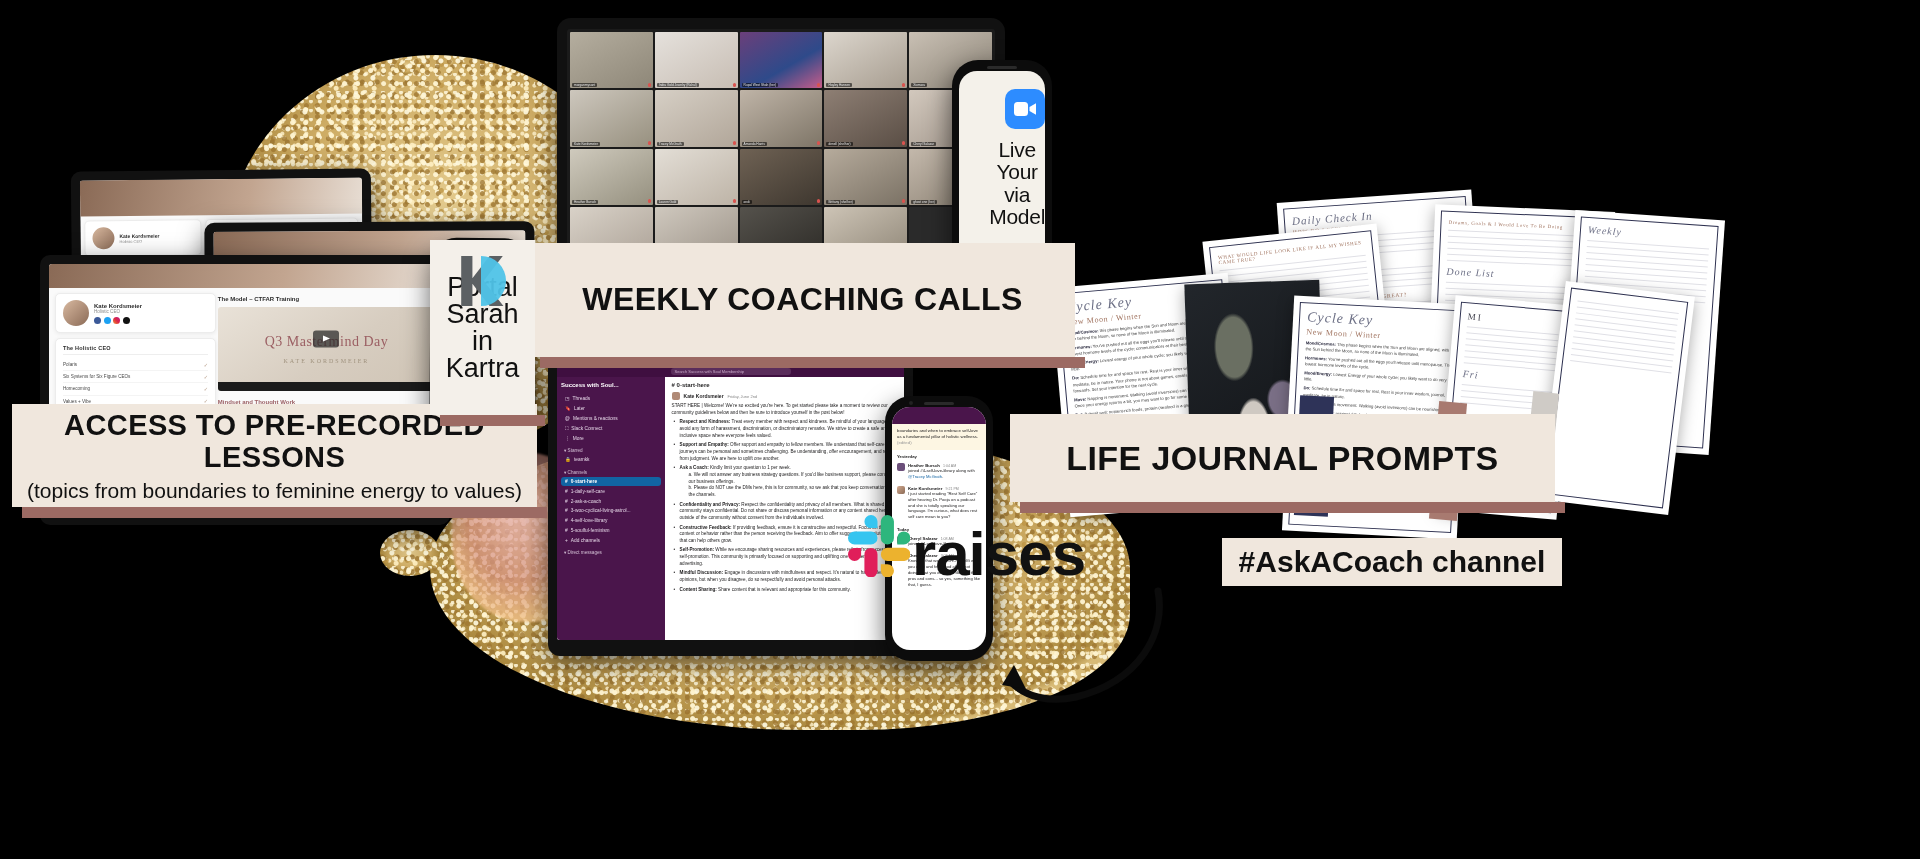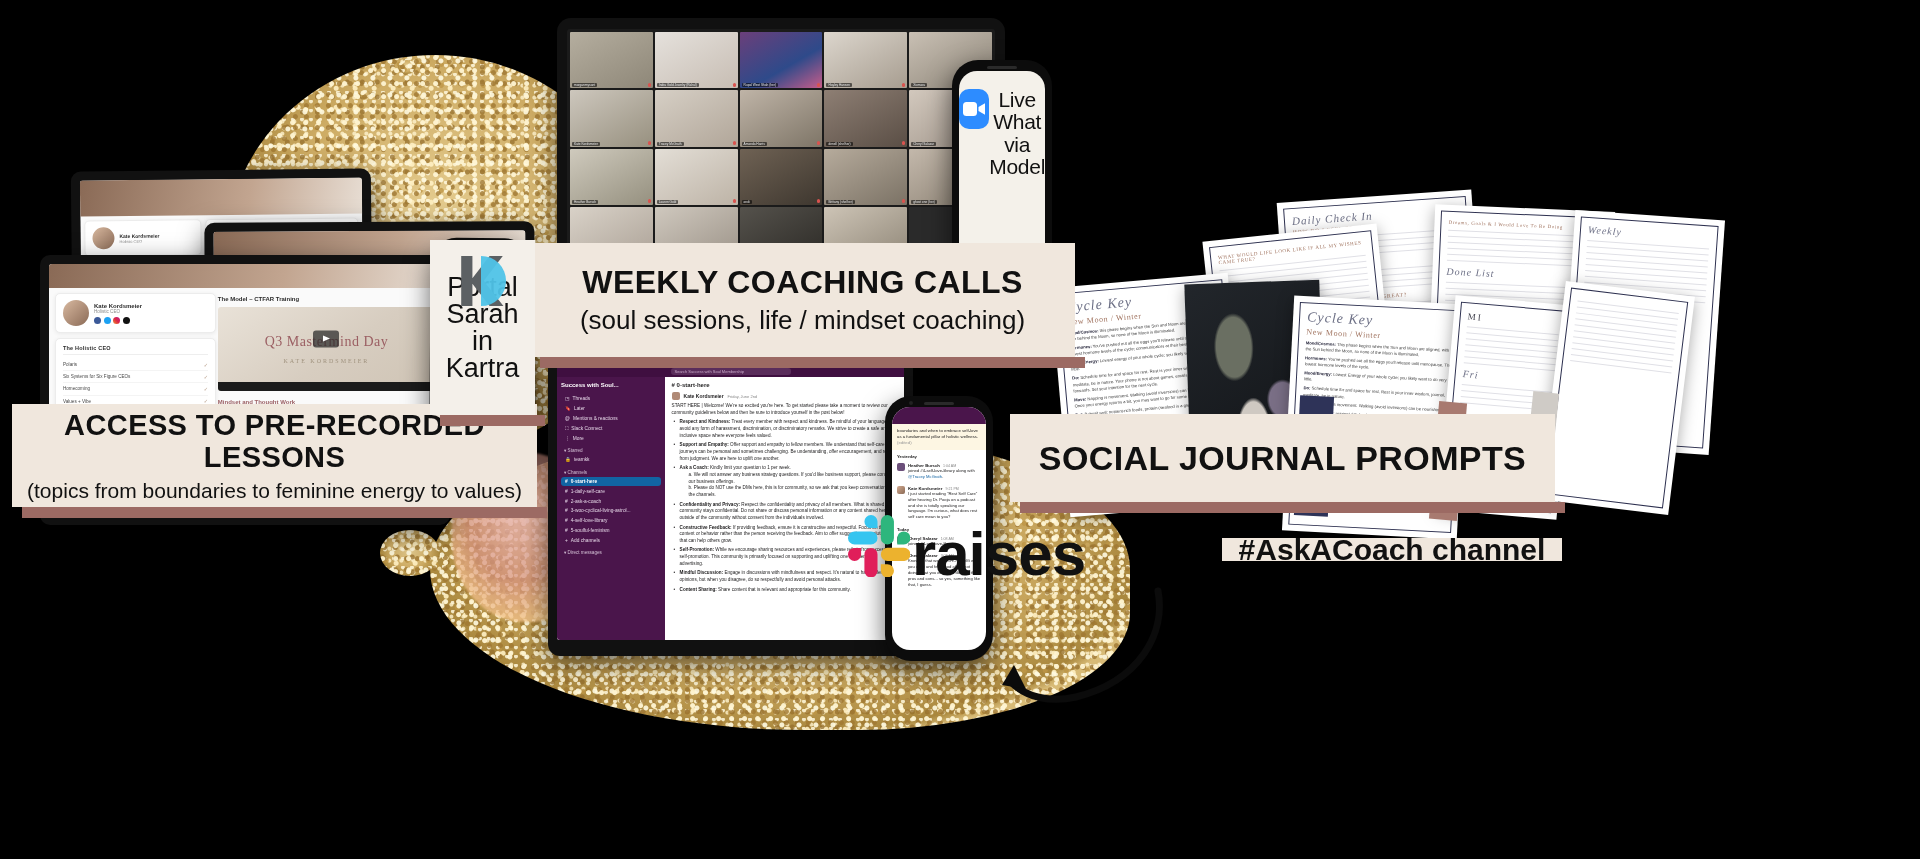--- a/index.html
+++ b/index.html
@@ -465,31 +465,31 @@
         <div class="ztile" style="background:#2a2a2a;">
           <span class="nm">pb</span>
         </div>
       </div>
     </div>
   </div>
 
   <div class="phone" style="left:952px; top:60px; width:100px; height:250px;">
     <div class="speaker"></div>
     <div class="pscreen" style="background:#f4f1ea;">
-      <div style="display:flex;flex-direction:row;align-items:flex-start;padding-top:18px;">
+      <div style="display:flex;flex-direction:column;align-items:flex-end;padding-top:18px;">
         <div style="width:40px;height:40px;border-radius:10px;background:#2d8cff;
                     display:flex;align-items:center;justify-content:center;margin-bottom:10px;">
           <svg width="22" height="14" viewBox="0 0 22 14">
             <rect x="0" y="0" width="14" height="14" rx="3.5" fill="#fff"></rect>
             <path d="M15.5 5 L22 1.2 V12.8 L15.5 9 Z" fill="#fff"></path>
           </svg>
         </div>
         <div style="font-size:21px;line-height:1.07;text-align:center;color:#111;letter-spacing:-.3px;">
           <div>Live</div>
-          <div>What</div>
+          <div>Your</div>
           <div>via</div>
           <div>Model</div>
         </div>
       </div>
     </div>
   </div>
 
   <div class="paper" style="left:1285px; top:196px; width:195px; height:245px; transform:rotate(-4deg);">
     <div class="inner">
       <div class="p-script" style="font-size:11px;">Daily Check In</div>
@@ -849,46 +849,45 @@
       <path d="M96.9 45.2a12.9 12.9 0 1 1 12.9 12.9H96.9V45.2z" fill="#2eb67d"></path>
       <path d="M90.4 45.2a12.9 12.9 0 0 1-25.8 0V12.9a12.9 12.9 0 1 1 25.8 0v32.3z" fill="#2eb67d"></path>
       <path d="M77.6 96.9a12.9 12.9 0 1 1-12.9 12.9V96.9h12.9z" fill="#ecb22e"></path>
       <path d="M77.6 90.4a12.9 12.9 0 0 1 0-25.8h32.3a12.9 12.9 0 1 1 0 25.8H77.6z" fill="#ecb22e"></path>
     </g>
   </svg>
   <div class="slack-word" style="left:912px; top:518px; font-size:62px;">raises</div>
 
   <div class="banner" style="left:530px; top:243px; width:545px; height:114px; z-index:30;">
     <div class="b-title" style="font-size:32px;">WEEKLY COACHING CALLS</div>
-    <div class="b-sub" style="font-size:26px;">(soul sessions, life / mindset coaching)</div>
   </div>
 
   <div class="banner" style="left:12px; top:404px; width:525px; height:103px; z-index:30;">
     <div class="b-title" style="font-size:29px;">ACCESS TO PRE-RECORDED LESSONS</div>
     <div class="b-sub" style="font-size:21px;">(topics from boundaries to feminine energy to values)</div>
   </div>
 
   <div class="banner" style="left:1010px; top:414px; width:545px; height:88px; z-index:30;">
-    <div class="b-title" style="font-size:34px;">SOCIAL JOURNAL PROMPTS</div>
+    <div class="b-title" style="font-size:34px;">LIFE JOURNAL PROMPTS</div>
   </div>
 
 
   <div class="banner" style="left:430px; top:240px; width:105px; height:175px; z-index:31; background:#f4f0ea;">
     <div style="font-size:27px; line-height:1.0; text-align:center;">
       <div>Portal</div>
       <div>Sarah</div>
       <div>in</div>
       <div>Kartra</div>
     </div>
   </div>
 
   <svg width="66" height="66" viewBox="0 0 100 100" style="position:absolute;left:448px;top:248px;z-index:32;">
     <path d="M20 12 h17 v34 l26 -34 h20 L54 50 l30 38 H63 L37 54 v34 H20 Z" fill="#5c6063"></path>
     <path d="M50 12 a38 38 0 0 1 0 76 Z" fill="#4fc3e8" opacity=".95"></path>
   </svg>
 
-  <div style="position:absolute; left:1222px; top:538px; width:340px; height:23px;
+  <div style="position:absolute; left:1222px; top:538px; width:340px; height:48px;
               background:#f0e7dd; display:flex; align-items:center; justify-content:center;
               font-size:30px; font-weight:700; color:#111; z-index:25; overflow:hidden;">
     <span>#AskACoach channel</span>
   </div>
 
 </div>
 
 </body></html>

